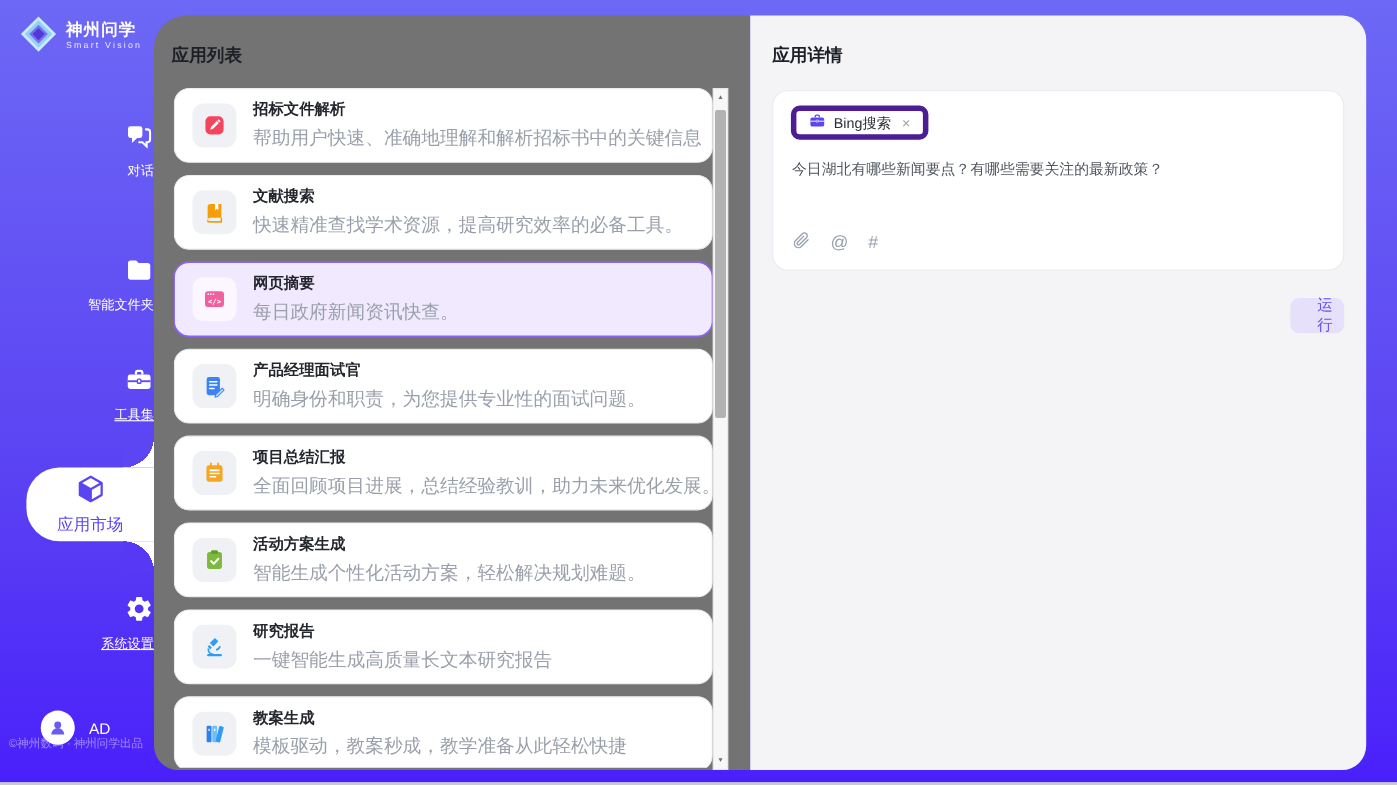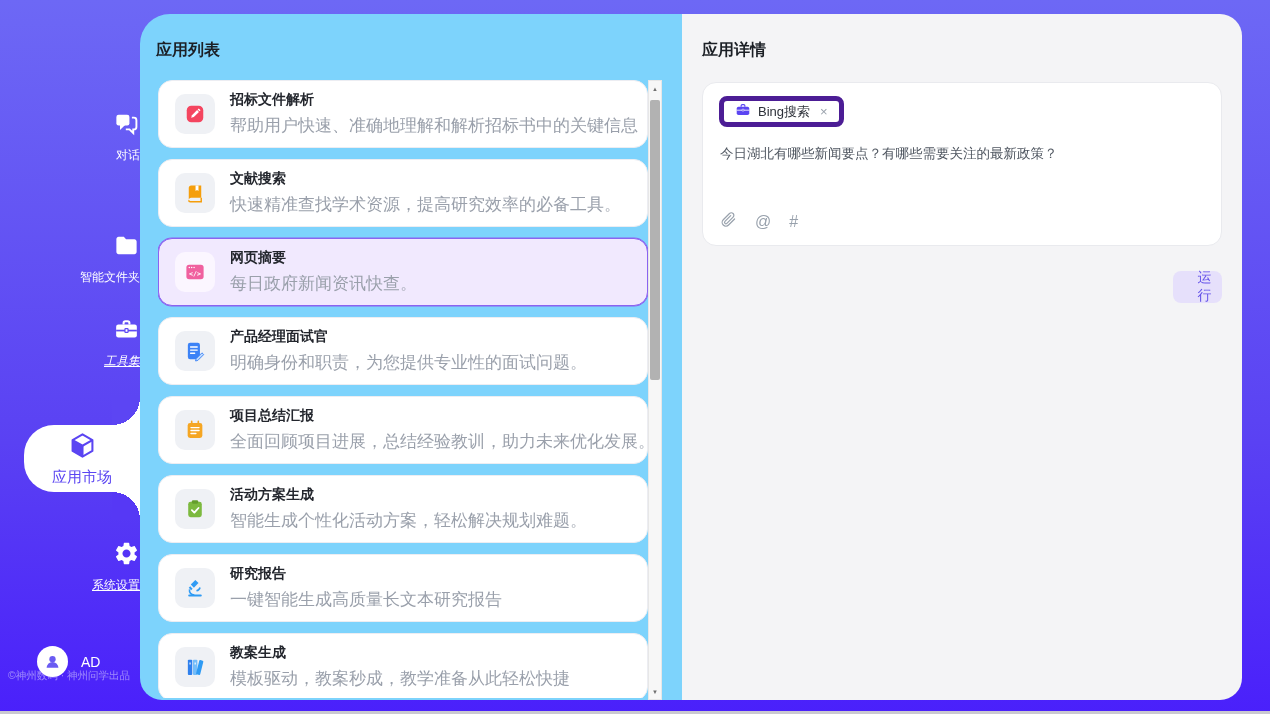--- a/index.html
+++ b/index.html
@@ -26,21 +26,21 @@
   .tab-active .lbl{font-size:15px;color:#5b45f2;}
   .corner{position:absolute;right:0;width:28px;height:28px;}
   .corner-top{top:397px;background:radial-gradient(circle at 0 0,#5c45f3 28px,#ffffff 28px);}
   .corner-bottom{top:492px;background:radial-gradient(circle at 0 100%,#5638f5 28px,#ffffff 28px);}
   .user{position:absolute;top:646px;left:37px;display:flex;align-items:center;gap:13px;cursor:pointer;}
   .avatar{width:31px;height:31px;border-radius:50%;background:#fff;display:flex;
     align-items:center;justify-content:center;}
   .user-name{color:#fff;font-size:14px;}
   .copyright{position:absolute;top:669px;left:8px;font-size:10.5px;color:rgba(255,255,255,.45);white-space:nowrap;}
   
-  .middle{position:absolute;left:140px;top:14px;width:542px;height:686px;background:#7dd3fc;
+  .middle{position:absolute;left:140px;top:14px;width:542px;height:686px;background:#737373;
     border-radius:30px 0 0 22px;text-decoration:underline;}
   .panel-title{position:absolute;font-size:16px;font-weight:700;color:#1c2026;}
   .middle .panel-title{left:16px;top:26px;}
   .list{position:absolute;left:18px;top:66px;width:490px;height:618px;overflow:hidden;}
   .card{height:68px;margin-bottom:11px;background:#fff;border:1px solid #ecedf2;border-radius:14px;
     display:flex;align-items:center;padding:0 16px;box-sizing:border-box;gap:15px;cursor:pointer;}
   .card.selected{background:#f1e9fe;border:1px solid #8a63f0;box-shadow:0 0 0 .5px #8a63f0;}
   .app-icon{width:40px;height:40px;border-radius:10px;background:#eff1f5;display:flex;
     align-items:center;justify-content:center;flex:0 0 40px;}
   .card.selected .app-icon{background:#fbf6ff;}
@@ -72,20 +72,34 @@
   .run-btn{position:absolute;right:20px;top:257px;width:49px;height:32px;border-radius:8px;
     background:#e6e0fb;color:#6553e9;font-size:14px;display:flex;align-items:center;
     justify-content:center;cursor:pointer;border:none;padding-left:20px;}
   
   .bottom-edge{position:absolute;left:0;bottom:0;width:100%;height:3px;background:#cac9d0;z-index:9;}
 </style>
 </head>
 <body>
 
 <aside class="sidebar">
+  <div class="logo">
+    <span>
+      <svg width="36" height="36" viewBox="0 0 36 36">
+        <polygon points="18,2 34,18 18,34 2,18" fill="#cdeafb"></polygon>
+        <polygon points="18,5.5 30.5,18 18,30.5 5.5,18" fill="#8fd0f5"></polygon>
+        <polygon points="18,9.5 26.5,18 18,26.5 9.5,18" fill="#7b6cf3"></polygon>
+        <polygon points="18,12.5 23.5,18 18,23.5 12.5,18" fill="#4f3ad8"></polygon>
+      </svg>
+    </span>
+    <span class="logo-text">
+      <span class="logo-name">神州问学</span>
+      <span class="logo-sub">Smart Vision</span>
+    </span>
+  </div>
 
   <div class="nav-item" style="top:110px;">
     <span>
       <svg width="27" height="27" viewBox="0 0 24 24">
         <rect x="3" y="4.2" width="11.6" height="9.6" rx="2" fill="#fff"></rect>
         <path d="M6.2 13.4v4.4l4.6-4.4z" fill="#fff"></path>
         <path d="M16.8 6.8h1.8a2.2 2.2 0 0 1 2.2 2.2v6a2.2 2.2 0 0 1-2.2 2.2h-.6v3.2l-3.4-3.2h-3.2" fill="none" stroke="#fff" stroke-width="1.7"></path>
       </svg>
     </span>
     <span class="lbl">对话</span>
@@ -93,21 +107,21 @@
 
   <div class="nav-item" style="top:232px;">
     <span>
       <svg width="27" height="27" viewBox="0 0 24 24">
         <path d="M3 6.2c0-1.1.9-2 2-2h4.6l2 2.2H19c1.1 0 2 .9 2 2v9.4c0 1.1-.9 2-2 2H5c-1.1 0-2-.9-2-2z" fill="#fff"></path>
       </svg>
     </span>
     <span class="lbl">智能文件夹</span>
   </div>
 
-  <div class="nav-item" style="top:316px;font-style:italic;">
+  <div class="nav-item" style="top:332px;">
     <span>
       <svg width="27" height="27" viewBox="0 0 24 24">
         <path d="M9.4 7.6V6.2c0-.9.7-1.6 1.6-1.6h2c.9 0 1.6.7 1.6 1.6v1.4" fill="none" stroke="#fff" stroke-width="1.8"></path>
         <rect x="2.8" y="7.6" width="18.4" height="11.6" rx="2" fill="#fff"></rect>
         <rect x="2.8" y="12.2" width="18.4" height="1.5" fill="#5e49f4"></rect>
         <rect x="10.6" y="11.2" width="2.8" height="3.4" rx="0.7" fill="#fff" stroke="#5e49f4" stroke-width="1.1"></rect>
       </svg>
     </span>
     <span class="lbl underlined">工具集</span>
   </div>

